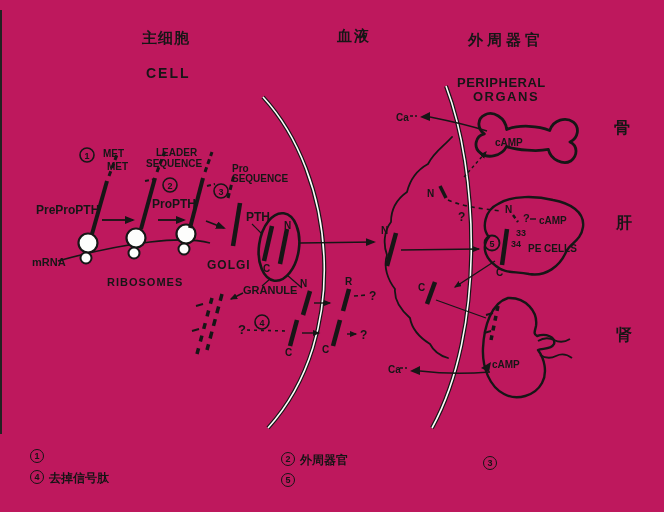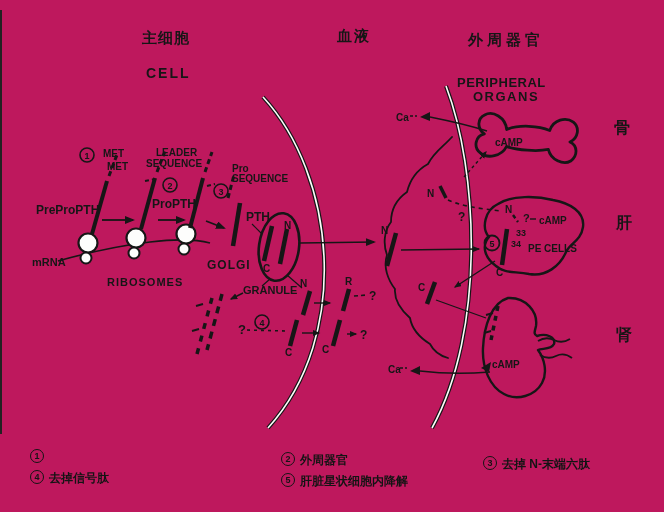--- a/index.html
+++ b/index.html
@@ -244,19 +244,17 @@
   <div class="legend" style="left:30px;top:470px;">
     <span class="cnum">4</span>
     <span class="cjk">去掉信号肽</span>
   </div>
   <div class="legend" style="left:281px;top:452px;">
     <span class="cnum">2</span>
     <span class="cjk">外周器官</span>
   </div>
   <div class="legend" style="left:281px;top:473px;">
     <span class="cnum">5</span>
-    <span class="cjk">肝脏星状细胞内降解</span>
   </div>
   <div class="legend" style="left:483px;top:456px;">
     <span class="cnum">3</span>
-    <span class="cjk">去掉 N-末端六肽</span>
   </div>
 </div>
 
 </body></html>

